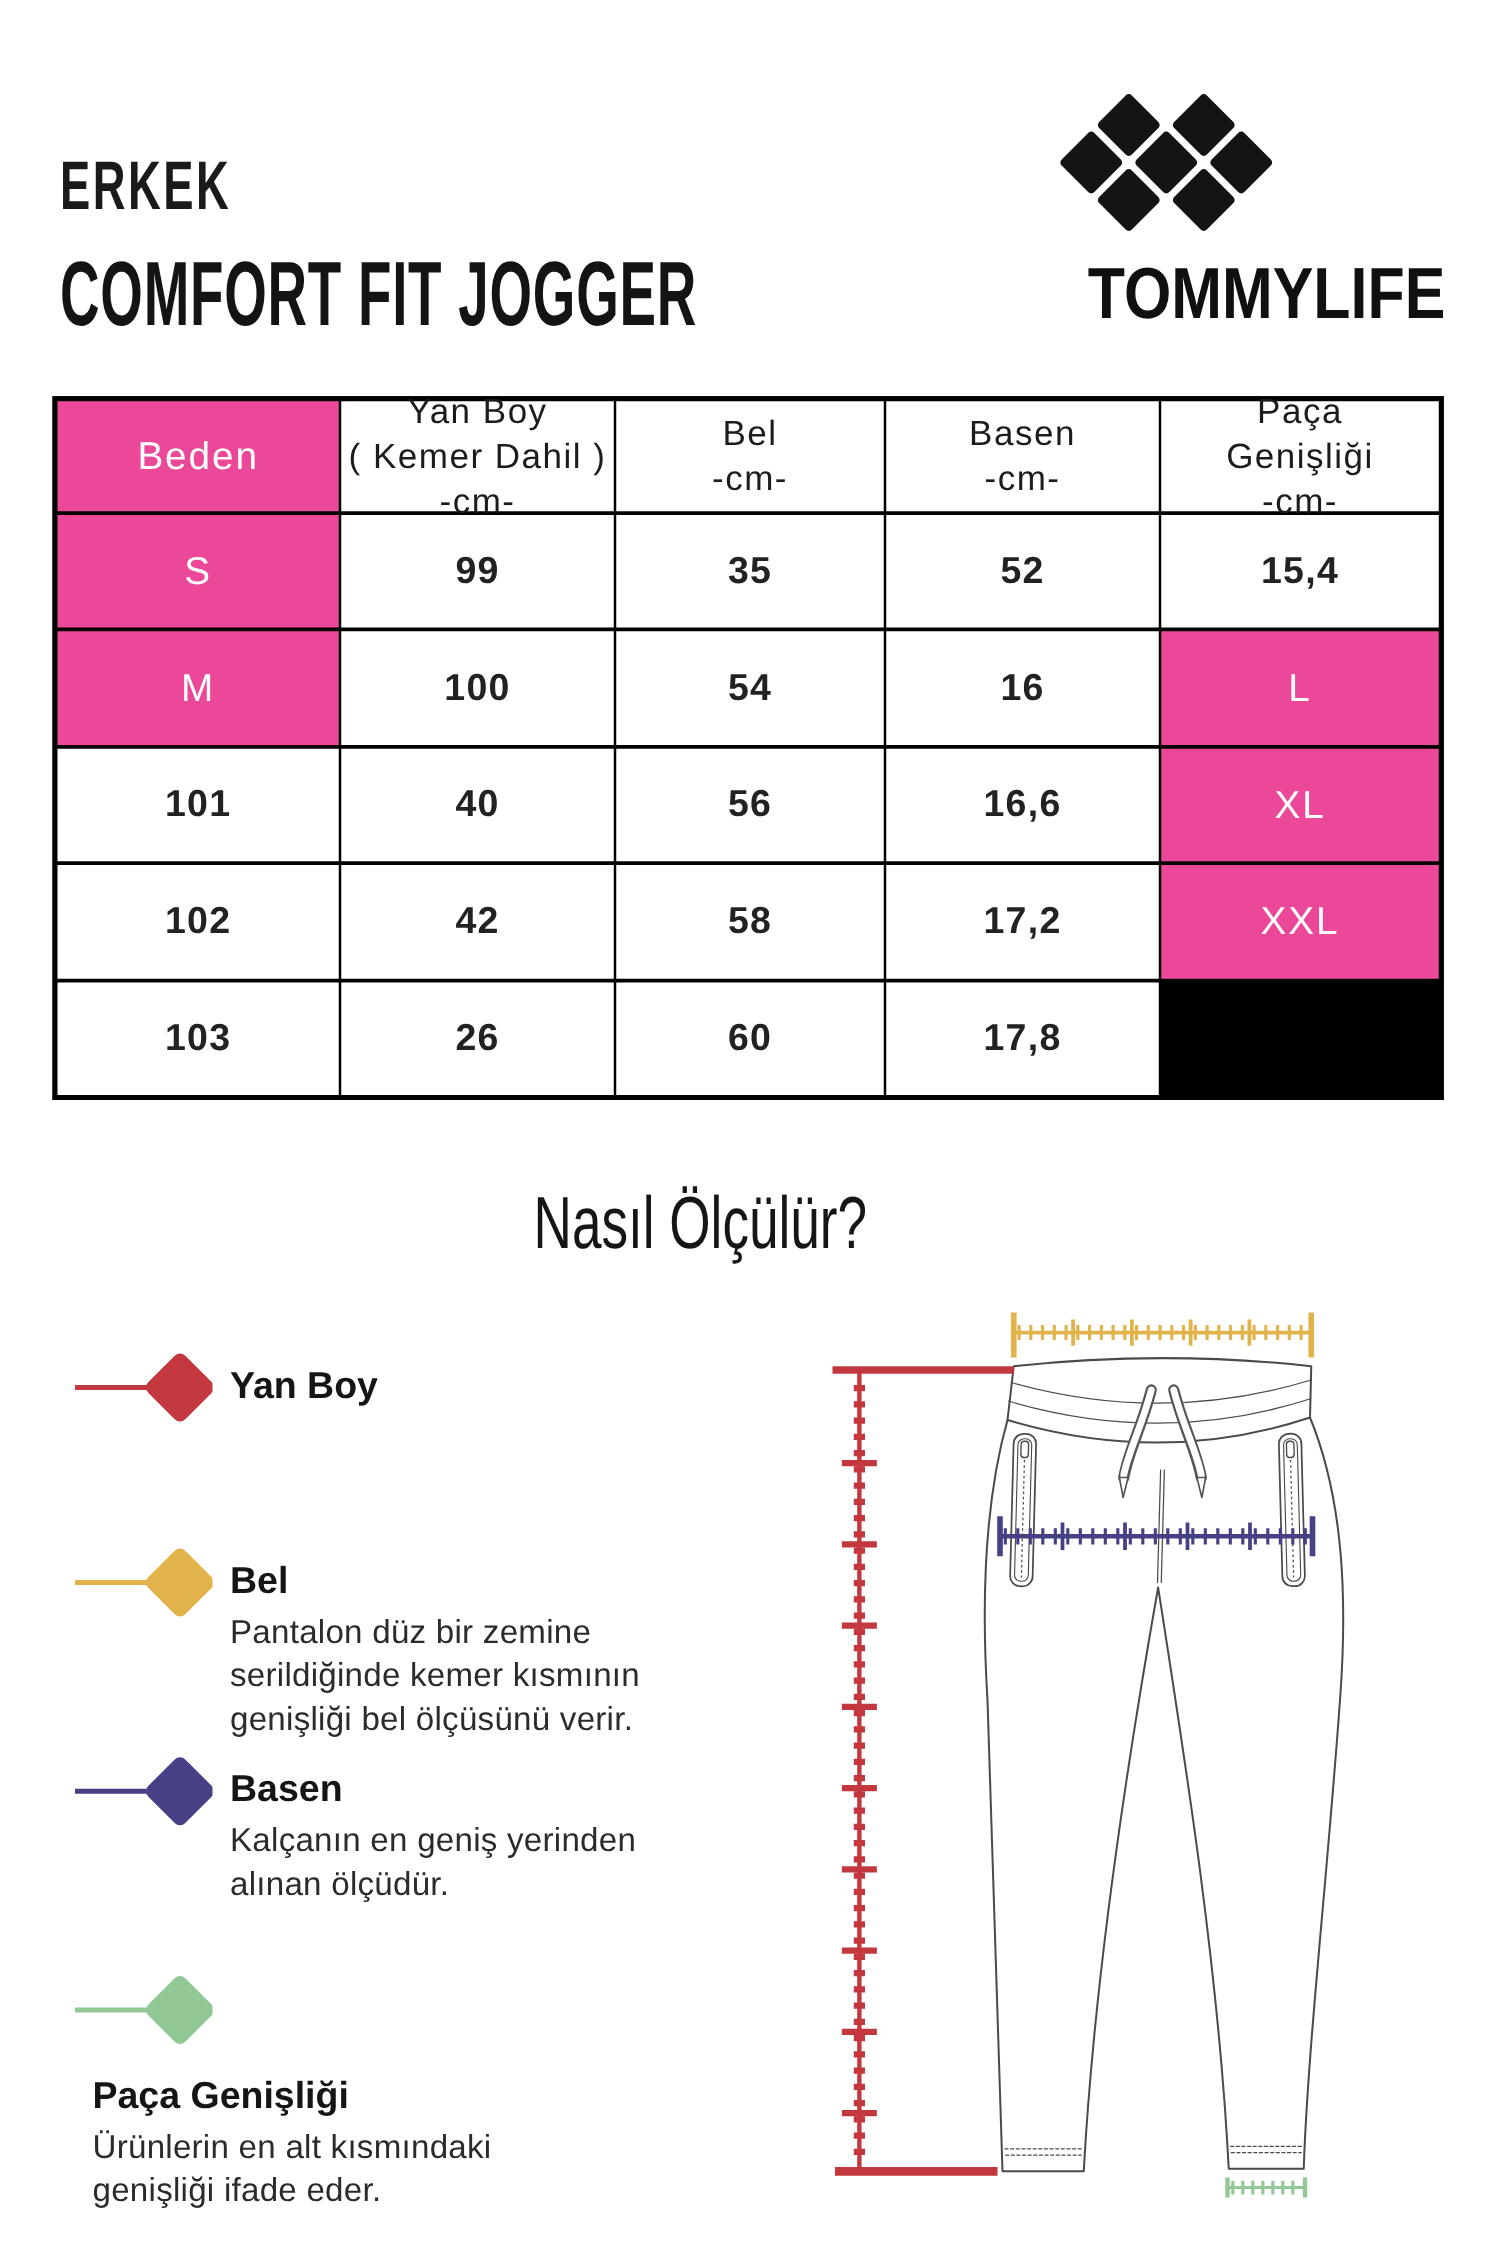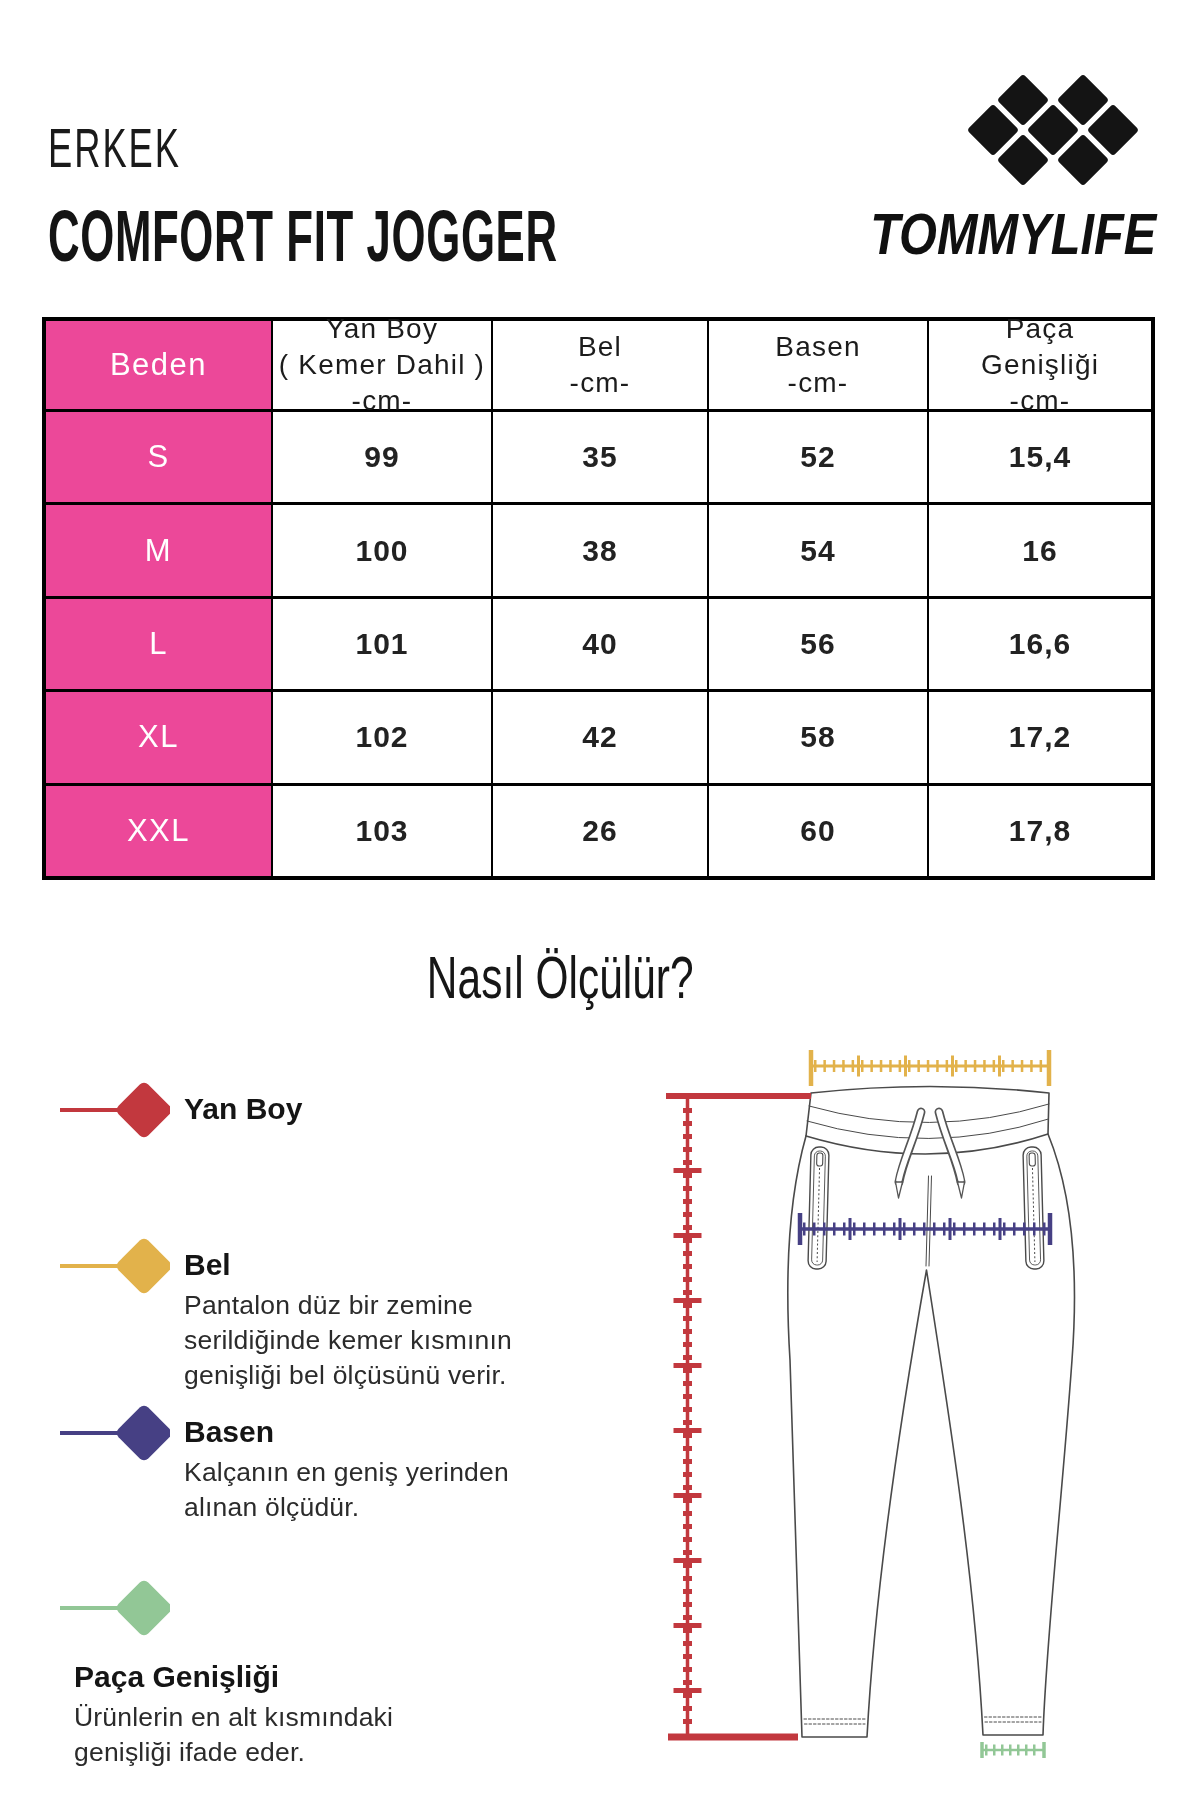--- a/index.html
+++ b/index.html
@@ -6,25 +6,25 @@
   body {
     width:1200px; height:1800px; position:relative; background:#ffffff;
     font-family:"Liberation Sans","DejaVu Sans",sans-serif; color:#111;
     overflow:hidden;
   }
   .abs { position:absolute; }
   .condensed { display:inline-block; transform-origin:left top; white-space:nowrap; }
   .condensed-c { display:inline-block; transform-origin:center top; white-space:nowrap; }
 
   
-  .category-title { left:48px; top:116px; font-size:55px; font-weight:400; letter-spacing:3px; color:#1a1a1a; }
+  .category-title { left:48px; top:116px; font-size:55px; font-weight:700; letter-spacing:3px; color:#1a1a1a; }
   .category-title .condensed { transform:scaleX(0.66); }
   .product-title { left:48px; top:194px; font-size:73px; font-weight:800; letter-spacing:1px; color:#141414; }
   .product-title .condensed { transform:scaleX(0.60); }
-  .brand-block { left:843px; top:70px; width:300px; text-align:right;font-style:italic; }
+  .brand-block { left:843px; top:70px; width:300px; text-align:left; }
   .brand-name { margin-top:6px; font-size:58px; font-weight:800; letter-spacing:0px; color:#101010; }
   .brand-name .condensed-c { transform:scaleX(0.84); }
 
   
   .size-table {
     left:42px; top:317px; width:1113px; height:563px;
     background:#000; border:4px solid #000; box-sizing:border-box;
     display:grid;
     grid-template-columns:225px 218px 214px 218px 1fr;
     grid-template-rows:88px repeat(5, 1fr);
@@ -98,21 +98,20 @@
   </div>
 
   <div class="cell size-col size-label">S</div>
   <div class="cell val">99</div>
   <div class="cell val">35</div>
   <div class="cell val">52</div>
   <div class="cell val">15,4</div>
 
   <div class="cell size-col size-label">M</div>
   <div class="cell val">100</div>
-  <div class="cell val">38</div>
   <div class="cell val">54</div>
   <div class="cell val">16</div>
 
   <div class="cell size-col size-label">L</div>
   <div class="cell val">101</div>
   <div class="cell val">40</div>
   <div class="cell val">56</div>
   <div class="cell val">16,6</div>
 
   <div class="cell size-col size-label">XL</div>

